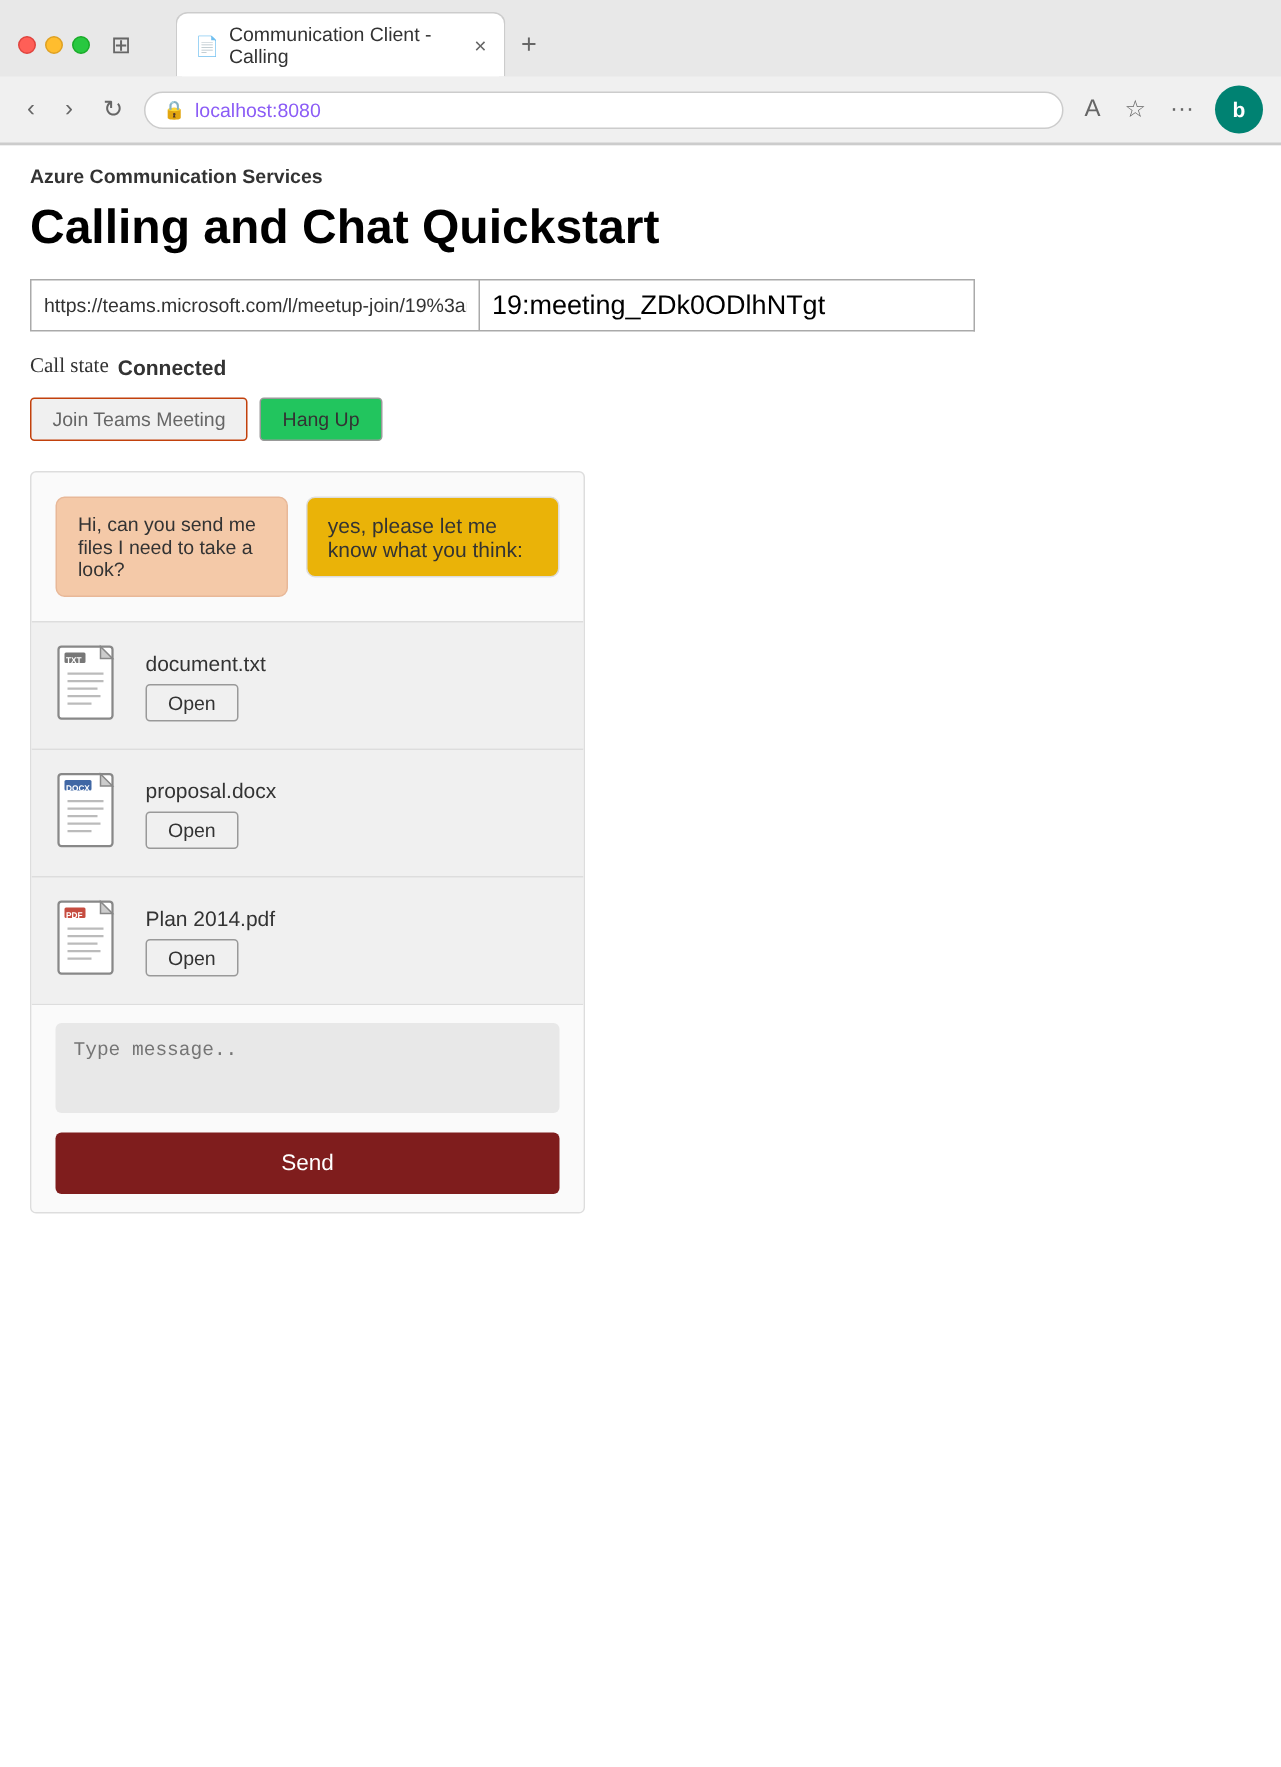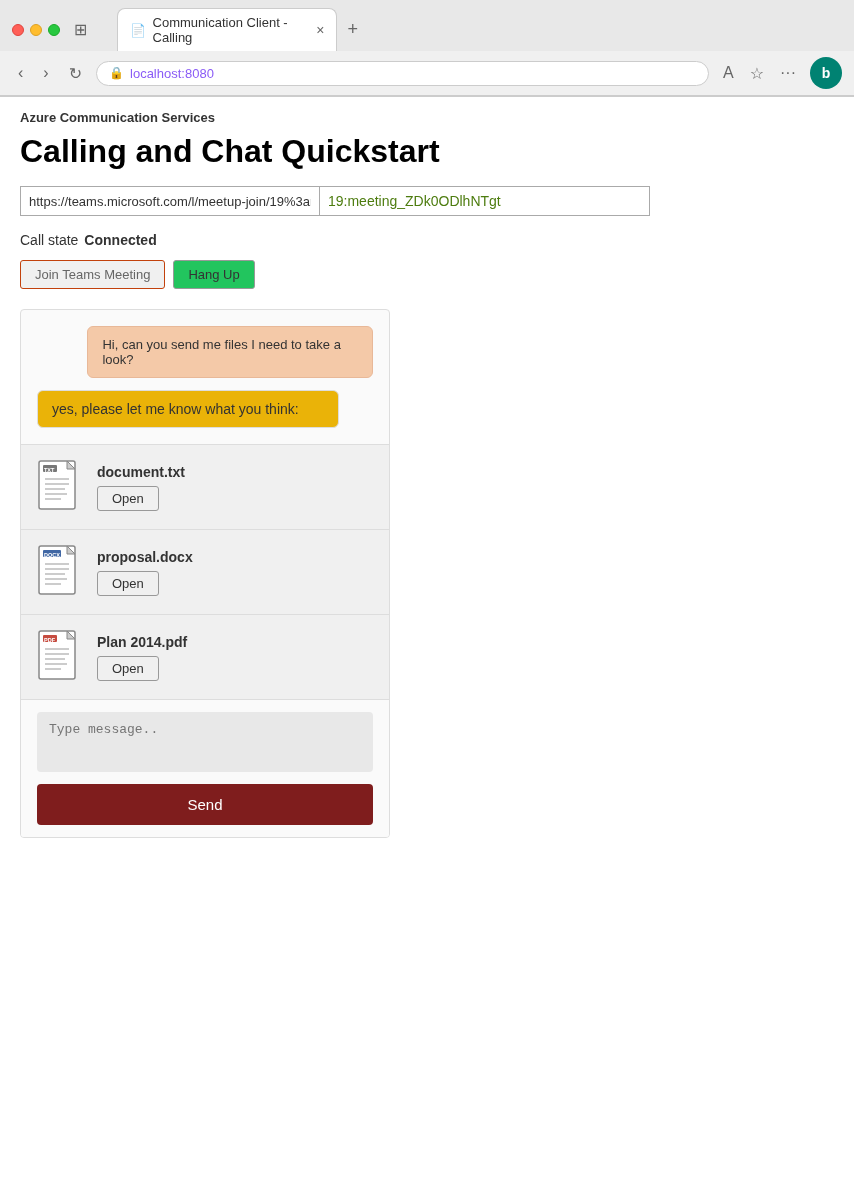--- a/index.html
+++ b/index.html
@@ -187,36 +187,37 @@
       border: 1px solid #aaa;
       font-size: 13px;
       color: #333;
     }
 
     .input-thread-id {
       flex: 1;
       padding: 6px 8px;
       border: 1px solid #aaa;
       border-left: none;
-      font-size: 14px;
-      color: #4d7c0f;
+      font-size: 18px;
+      color: #000000;
       max-width: 330px;
     }
 
     .call-state-row {
       display: flex;
       align-items: center;
       gap: 6px;
       margin-bottom: 12px;
       font-size: 14px;
       color: #333;
     }
 
     .call-state-label {
       font-weight: normal;
+      font-family: Liberation Serif, serif;
     }
 
     .call-state-value {
       font-weight: bold;
     }
 
     .button-row {
       display: flex;
       gap: 8px;
       margin-bottom: 20px;
@@ -248,21 +249,21 @@
       border: 1px solid #ddd;
       border-radius: 4px;
       background: #fafafa;
       overflow: hidden;
       margin-top: 10px;
     }
 
     .chat-messages {
       padding: 16px;
       display: flex;
-      flex-direction: column;
+      flex-direction: row;
       gap: 12px;
     }
 
     .message-bubble-right {
       align-self: flex-end;
       background: #f4c9a8;
       border: 1px solid #e8b898;
       border-radius: 6px;
       padding: 10px 14px;
       font-size: 13px;
@@ -311,21 +312,21 @@
 
     .file-info {
       display: flex;
       flex-direction: column;
       gap: 6px;
     }
 
     .file-name {
       font-size: 14px;
       color: #333;
-      font-weight: 700;
+      font-weight: 400;
     }
 
     .btn-open {
       padding: 4px 14px;
       background: #f0f0f0;
       border: 1px solid #999;
       border-radius: 3px;
       font-size: 13px;
       color: #333;
       cursor: pointer;

